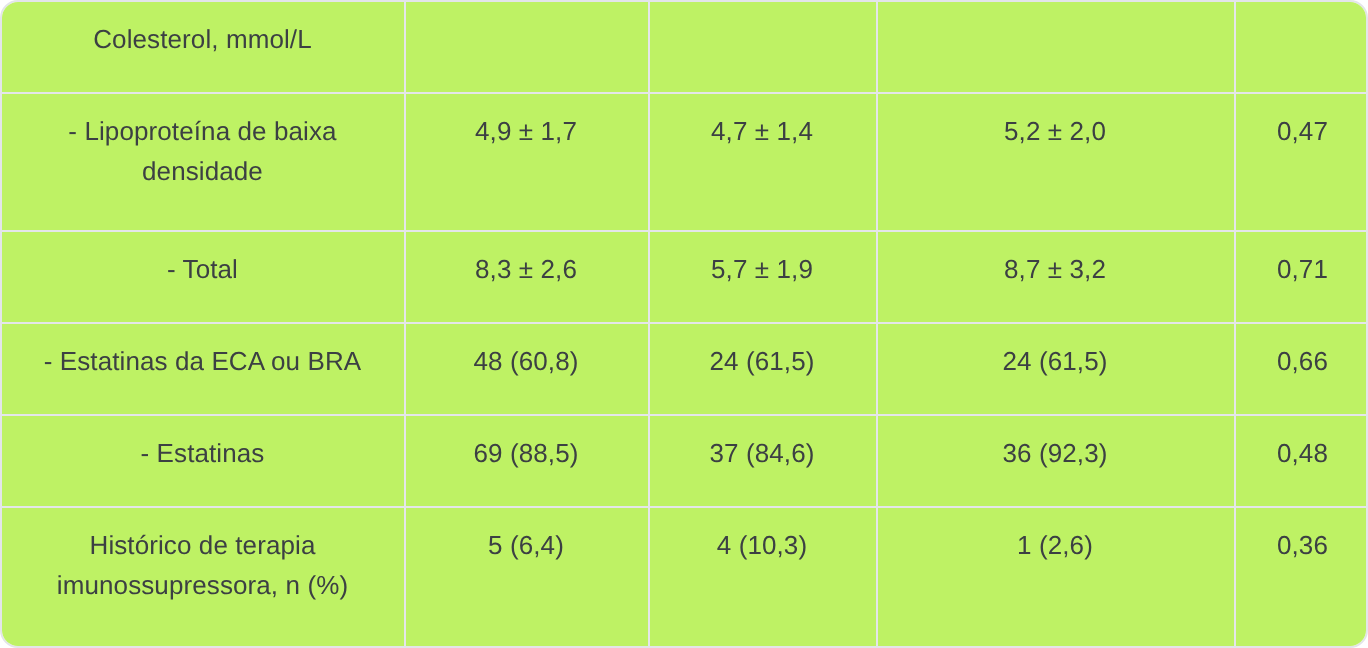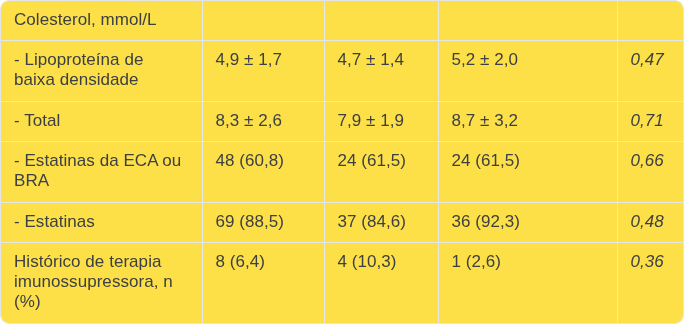--- a/index.html
+++ b/index.html
@@ -30,34 +30,34 @@
     border-collapse: collapse;
     table-layout: fixed;
     background: #f5f6f8;
   }
 
   table.data-table td {
     border-right: 1px solid #e4e6ea;
     border-bottom: 1px solid #e4e6ea;
     padding: 9px 13px 9px 13px;
     vertical-align: top;
-    font-size: 17px;
+    font-size: 13px;
     line-height: 20px;
     color: #3c4043;
     letter-spacing: 0.05px;
-    background: #fde047;
+    background: #bef264;
     word-wrap: break-word;
+    text-align: center;
   }
 
   table.data-table tr:last-child td {
     border-bottom: none;
   }
   table.data-table td:last-child {
     border-right: none;
-    font-style: italic;
   }
 
   
   col.c0 { width: 201px; }
   col.c1 { width: 122px; }
   col.c2 { width: 114px; }
   col.c3 { width: 179px; }
   col.c4 { width: 68px; }
 </style>
 </head>
@@ -86,21 +86,21 @@
         <td>- Lipoproteína de baixa densidade</td>
         <td>4,9 ± 1,7</td>
         <td>4,7 ± 1,4</td>
         <td>5,2 ± 2,0</td>
         <td>0,47</td>
       </tr>
 
       <tr>
         <td>- Total</td>
         <td>8,3 ± 2,6</td>
-        <td>7,9 ± 1,9</td>
+        <td>5,7 ± 1,9</td>
         <td>8,7 ± 3,2</td>
         <td>0,71</td>
       </tr>
 
 
       <tr>
         <td>- Estatinas da ECA ou BRA</td>
         <td>48 (60,8)</td>
         <td>24 (61,5)</td>
         <td>24 (61,5)</td>
@@ -110,21 +110,21 @@
       <tr>
         <td>- Estatinas</td>
         <td>69 (88,5)</td>
         <td>37 (84,6)</td>
         <td>36 (92,3)</td>
         <td>0,48</td>
       </tr>
 
       <tr>
         <td>Histórico de terapia imunossupressora, n (%)</td>
-        <td>8 (6,4)</td>
+        <td>5 (6,4)</td>
         <td>4 (10,3)</td>
         <td>1 (2,6)</td>
         <td>0,36</td>
       </tr>
 
     </tbody>
   </table>
 </div>
 
 </body></html>

